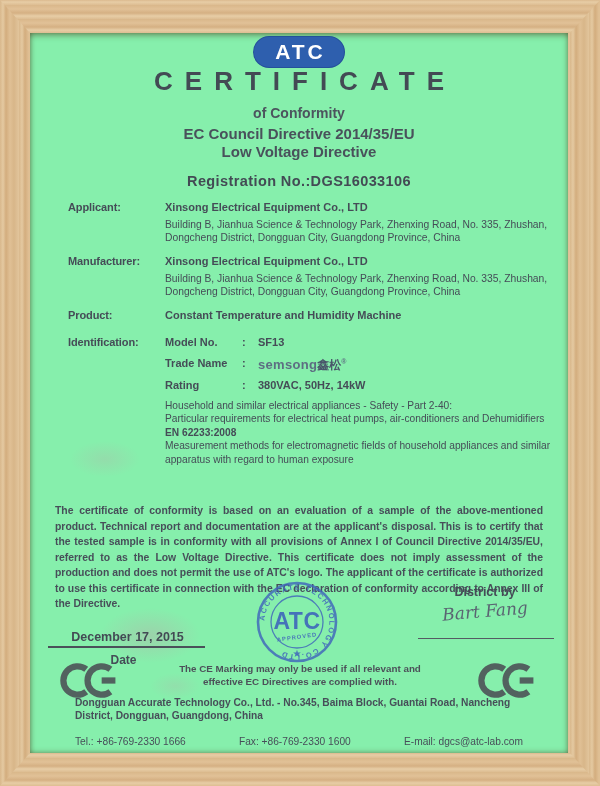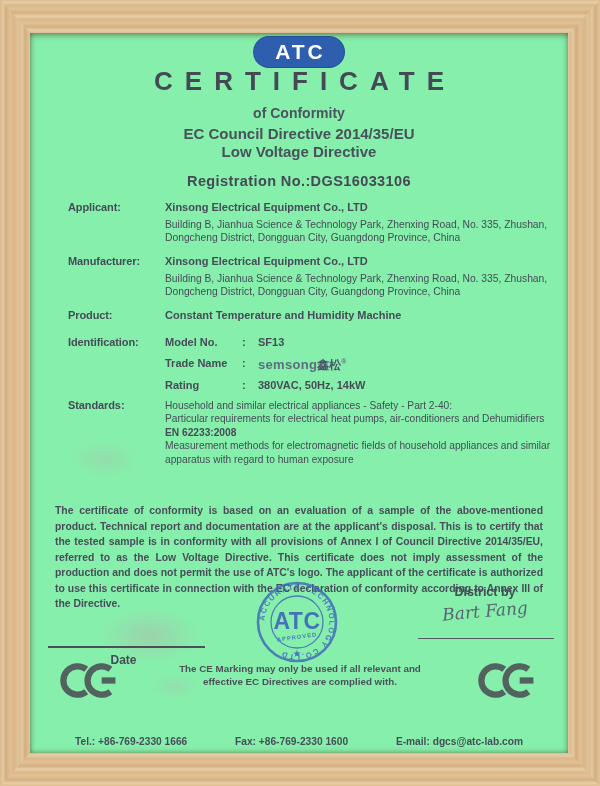--- a/index.html
+++ b/index.html
@@ -59,21 +59,21 @@
   .dateval{left:20px;top:597px;width:155px;font-size:12.5px;font-weight:bold;color:#434a54;}
   .dateline{left:18px;top:613px;width:157px;border-top:2px solid #4a5059;}
   .datelbl{left:16px;top:620px;width:155px;font-size:12px;font-weight:bold;}
 
   .stamp{left:211px;top:533px;}
   .ce{position:absolute;top:625px;}
   .ce.left{left:30px;} .ce.right{left:448px;}
   .cenote{left:130px;top:630px;width:280px;font-size:9.8px;font-weight:bold;line-height:12.5px;color:#4c5159;}
   .footaddr{left:45px;top:663px;width:462px;font-size:10.2px;font-weight:bold;line-height:13px;color:#474e59;}
   .telrow{left:45px;top:703px;width:448px;display:flex;justify-content:space-between;
-    font-size:10.2px;font-weight:bold;color:#474e59;text-align:right;}
+    font-size:10.2px;font-weight:normal;color:#474e59;text-align:right;}
 </style>
 </head>
 <body>
 
 <div class="scene">
   <div class="frame">
     <div class="frame-bar top"></div>
     <div class="frame-bar bottom"></div>
   </div>
 
@@ -121,35 +121,33 @@
       <span class="idname">Trade Name</span>
       <span class="idcolon">:</span>
       <span><span class="tn-latin">semsong</span><span class="tn-cjk">鑫松</span><span class="tn-reg">®</span></span>
     </div>
     <div class="idrow" style="top:346px;">
       <span class="idname">Rating</span>
       <span class="idcolon">:</span>
       <span>380VAC, 50Hz, 14kW</span>
     </div>
 
-    <div class="row" style="top:366px;">
-      <div class="lbl">Standards:</div>
-    </div>
     <div class="stds">
       <div>Household and similar electrical appliances - Safety - Part 2-40:</div>
       <div>Particular requirements for electrical heat pumps, air-conditioners and Dehumidifiers</div>
       <div class="b">EN 62233:2008</div>
       <div>Measurement methods for electromagnetic fields of household appliances and similar apparatus with regard to human exposure</div>
     </div>
 
     <div class="abs para">The certificate of conformity is based on an evaluation of a sample of the above-mentioned product. Technical report and documentation are at the applicant's disposal. This is to certify that the tested sample is in conformity with all provisions of Annex I of Council Directive 2014/35/EU, referred to as the Low Voltage Directive. This certificate does not imply assessment of the production and does not permit the use of ATC's logo. The applicant of the certificate is authorized to use this certificate in connection with the EC declaration of conformity according to Annex III of the Directive.</div>
 
     <div class="abs ctr certby">District by</div>
     <div class="abs sig">Bart Fang</div>
     <div class="abs sigline"></div>
+    <div class="abs ctr dateval">December 17, 2015</div>
     <div class="abs dateline"></div>
     <div class="abs ctr datelbl">Date</div>
 
     <svg class="abs stamp" width="112" height="112" viewBox="0 0 112 112">
       <g fill="none" stroke="#4066bb" opacity="0.82">
         <circle cx="56" cy="56" r="39" stroke-width="2.6"></circle>
         <circle cx="56" cy="56" r="26" stroke-width="1.3"></circle>
       </g>
       <defs>
         <path id="ringPath" d="M 23.5 56 A 32.5 32.5 0 0 1 88.5 56 A 32.5 32.5 0 0 1 23.5 56"></path>
@@ -171,19 +169,20 @@
     </svg>
     <svg class="ce right" width="60" height="45" viewBox="0 0 72 50">
       <g fill="none" stroke="#4b4f55" stroke-width="7.5" opacity="0.88">
         <path d="M31.5 11.6 A17 17 0 1 0 31.5 38.4"></path>
         <path d="M60.5 11.6 A17 17 0 1 0 60.5 38.4"></path>
         <path d="M50 25 H 66.5"></path>
       </g>
     </svg>
     <div class="abs ctr cenote">The CE Marking may only be used if all relevant and effective EC Directives are complied with.</div>
 
+    <div class="abs footaddr">Dongguan Accurate Technology Co., Ltd. - No.345, Baima Block, Guantai Road, Nancheng District, Dongguan, Guangdong, China</div>
     <div class="abs telrow">
       <span>Tel.: +86-769-2330 1666</span>
       <span>Fax: +86-769-2330 1600</span>
       <span>E-mail: dgcs@atc-lab.com</span>
     </div>
   </div>
 </div>
 
 </body></html>

